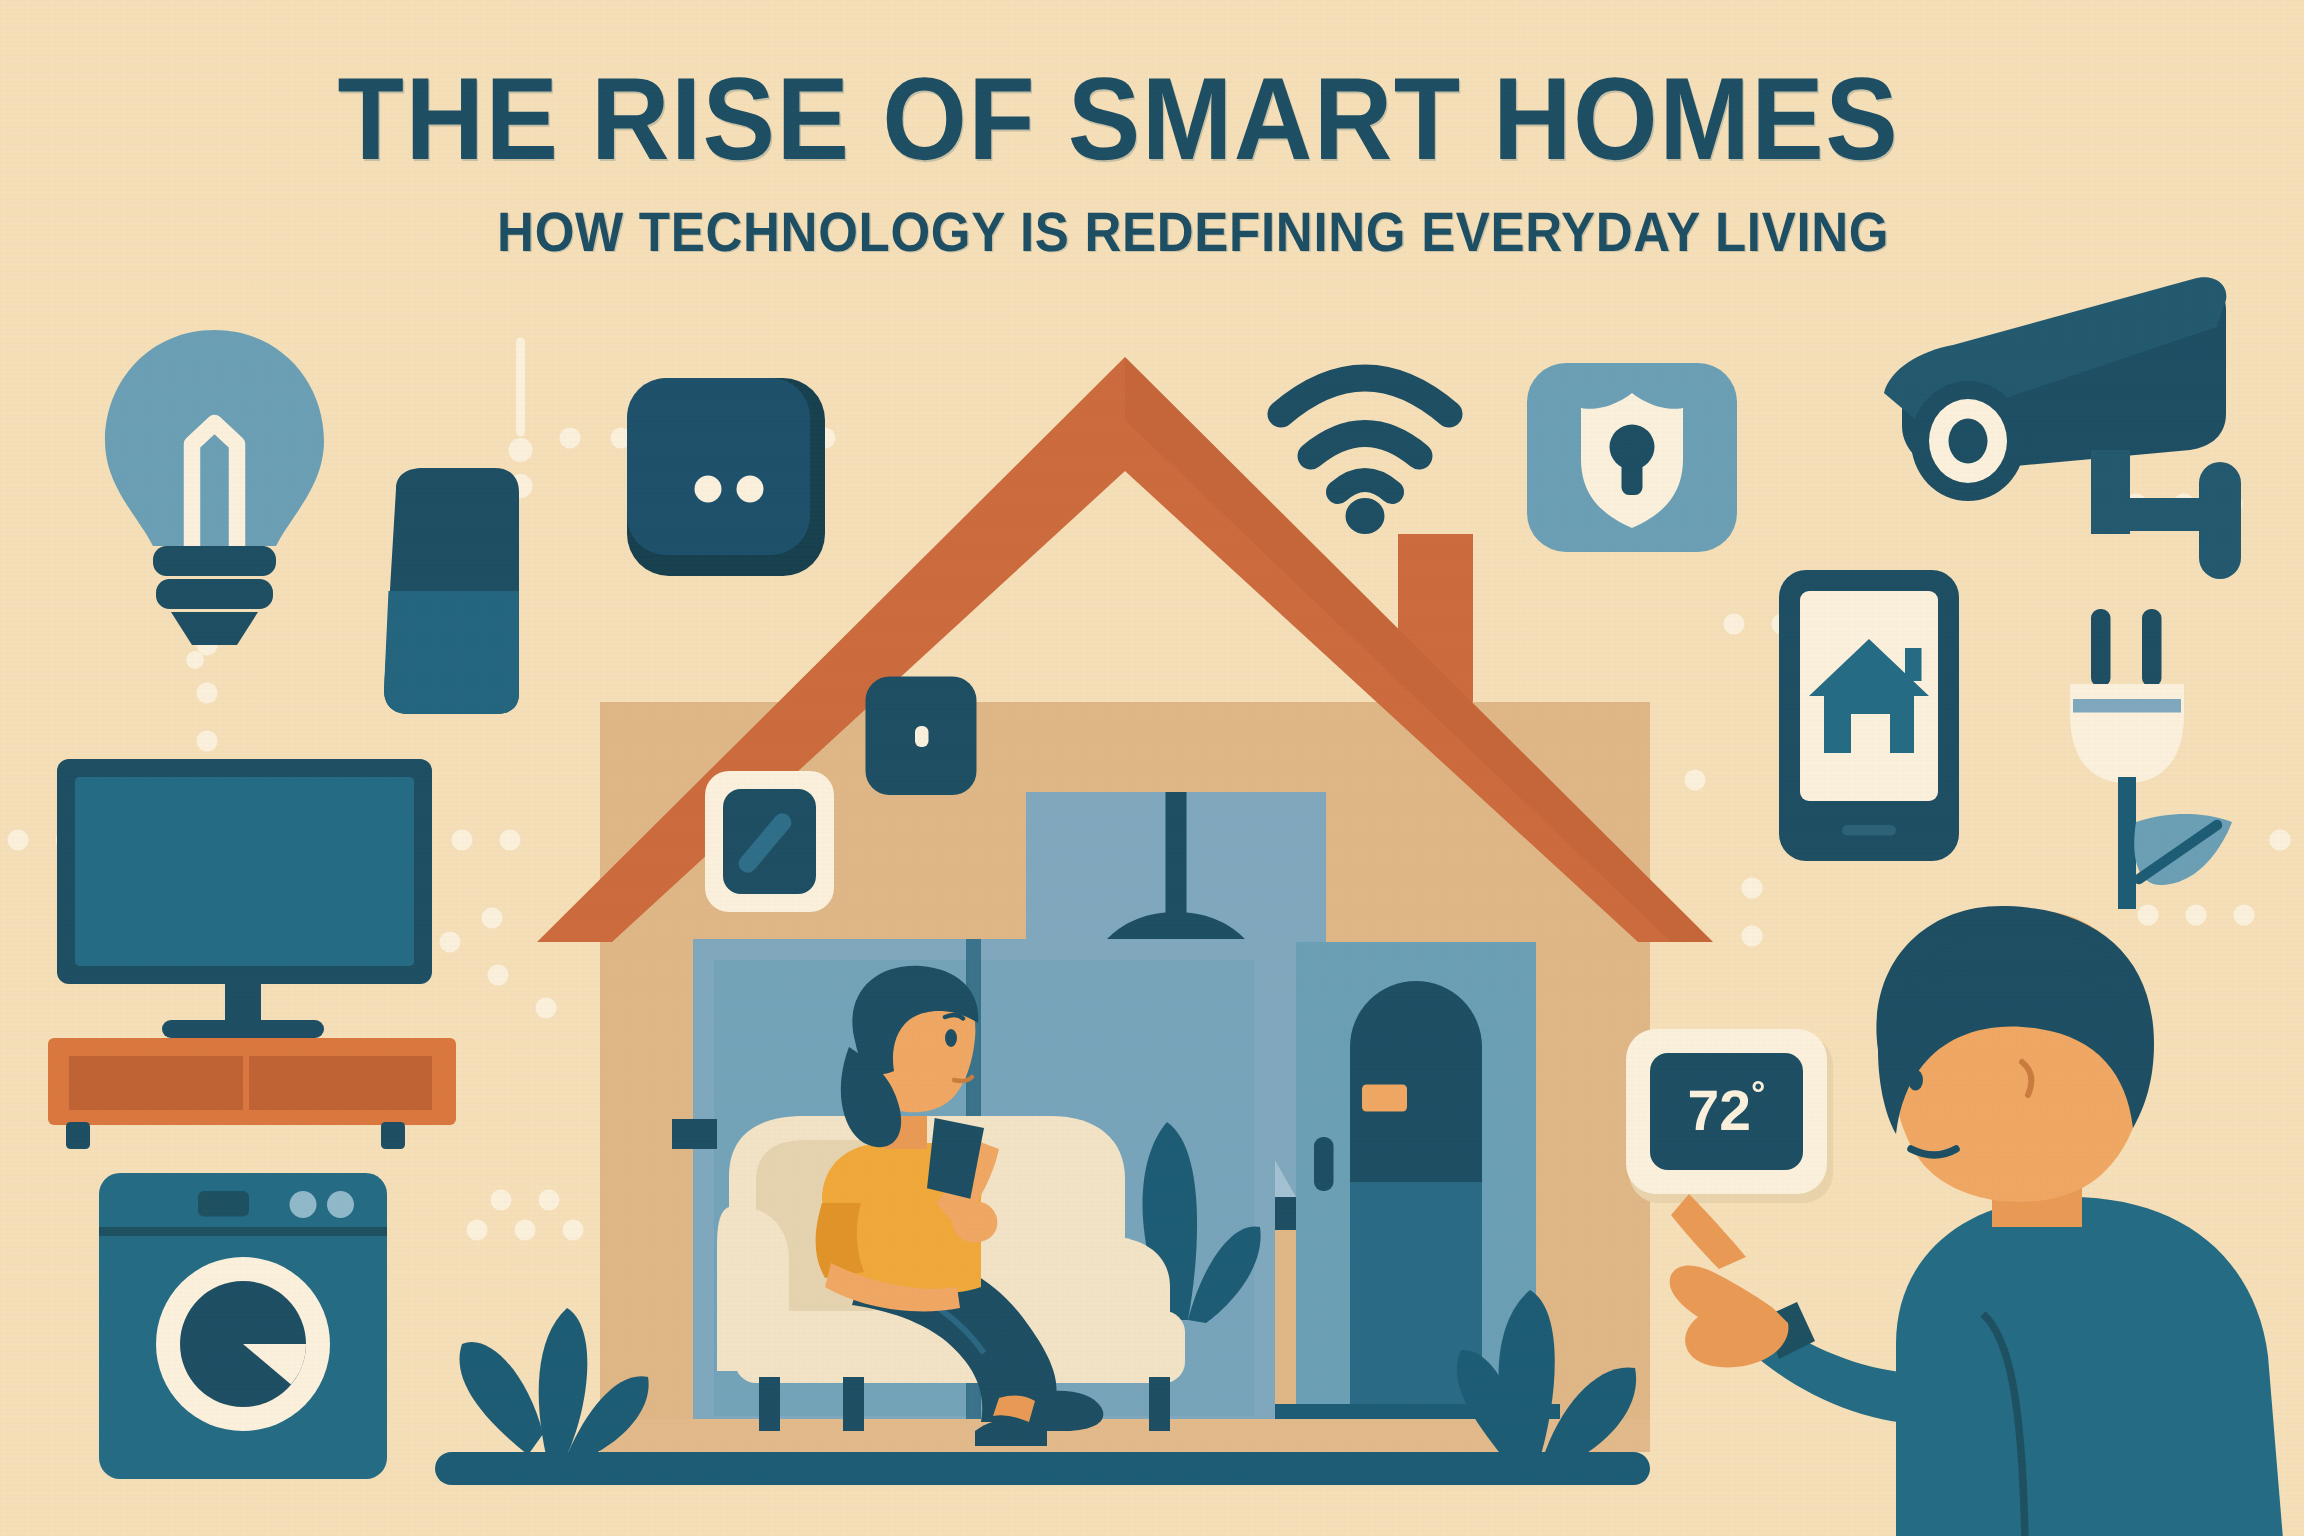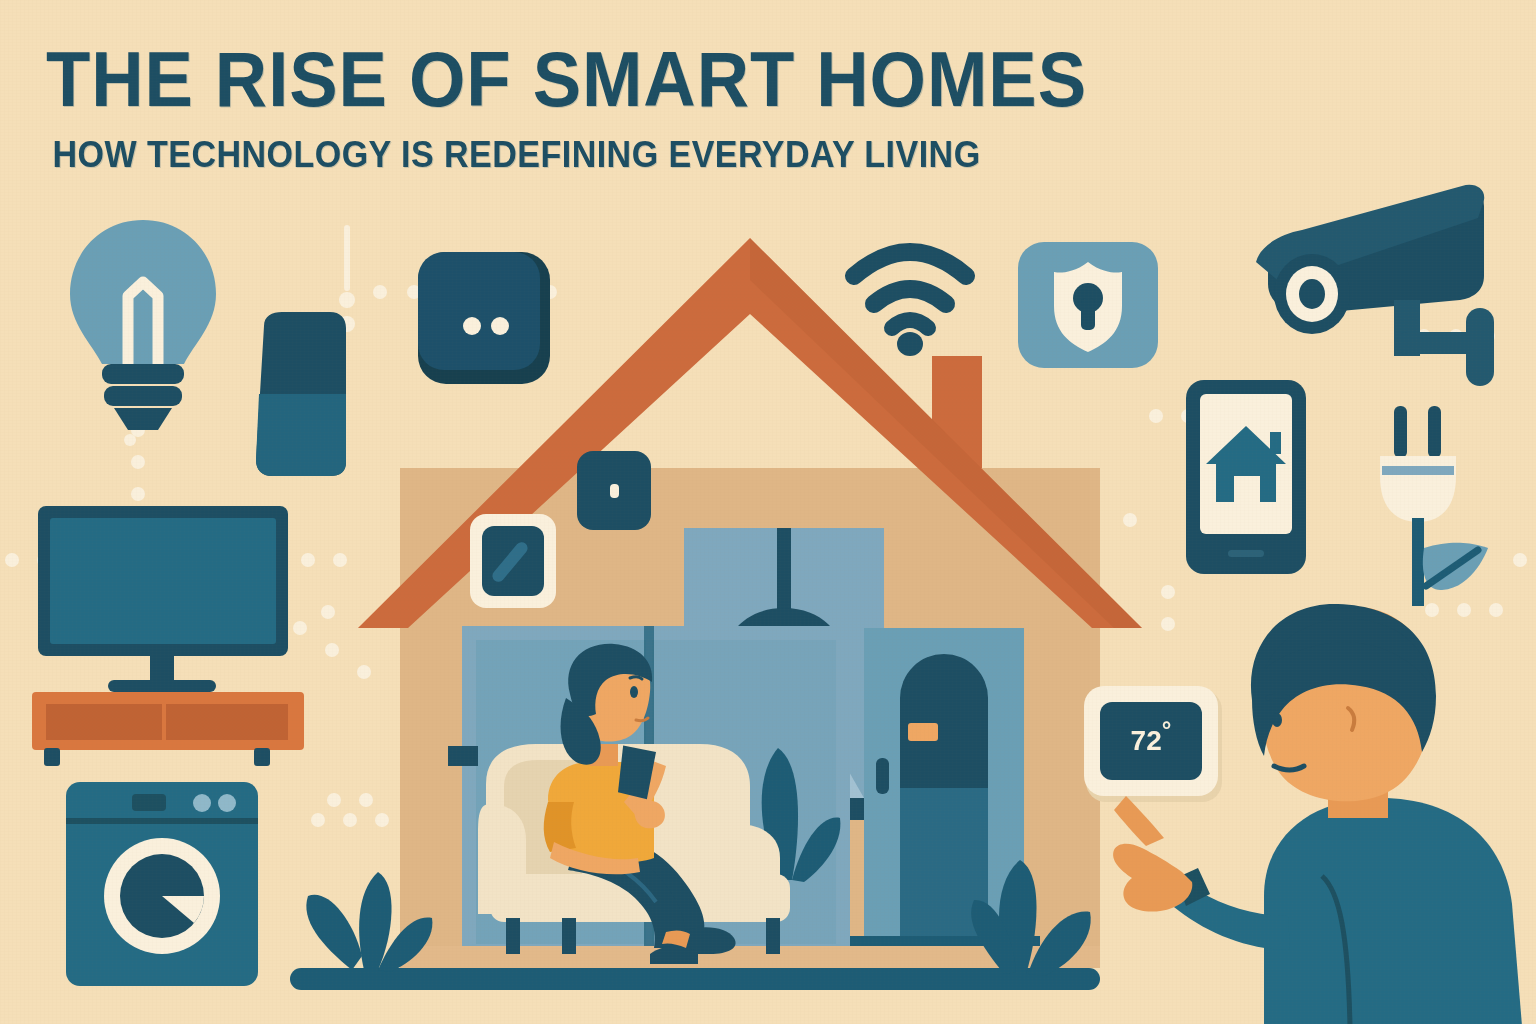--- a/index.html
+++ b/index.html
@@ -24,21 +24,21 @@
       repeating-linear-gradient(0deg, rgba(160,130,90,.055) 0 1px, transparent 1px 3px),
       repeating-linear-gradient(90deg, rgba(160,130,90,.05) 0 1px, transparent 1px 4px);
     z-index: 60;
   }
   .abs { position: absolute; }
   svg { display: block; overflow: visible; }
 
   
   #title-block {
     position: absolute; left: 0; top: 40px; width: 1312px;
-    text-align: left; z-index: 40;
+    text-align: right; z-index: 40;
   }
   #main-title {
     font-family: "Liberation Sans", sans-serif;
     font-weight: bold;
     font-size: 78px;
     letter-spacing: 1px;
     color: #1D4E63;
     line-height: 1.0;
     transform: scaleX(.93);
     text-shadow: 1px 1px 0 rgba(29,78,99,.22);
@@ -351,21 +351,21 @@
     <path d="M 186 84 q 8 2 12 -2" stroke="#C97C3E" stroke-width="3" fill="none" stroke-linecap="round"></path>
   </svg>
 
   <div class="abs" style="left:1084px;top:686px;width:140px;height:116px;z-index:36;">
     <svg width="140" height="116" viewBox="0 0 140 116" style="position:absolute;left:0;top:0;">
       <rect x="2" y="4" width="136" height="112" rx="20" fill="#E8D3AC"></rect>
       <rect x="0" y="0" width="134" height="110" rx="20" fill="#FAF0DC"></rect>
       <rect x="16" y="16" width="102" height="78" rx="12" fill="#1D4E63"></rect>
     </svg>
     <div style="position:absolute;left:16px;top:16px;width:102px;height:78px;display:flex;align-items:center;justify-content:center;">
-      <span style="font-family:'Liberation Sans',sans-serif;font-weight:bold;font-size:28px;color:#FAF0DC;line-height:1;">72</span>
+      <span style="font-family:'Liberation Sans',sans-serif;font-weight:bold;font-size:38px;color:#FAF0DC;line-height:1;">72</span>
       <span style="font-family:'Liberation Sans',sans-serif;font-weight:bold;font-size:24px;color:#FAF0DC;align-self:flex-start;margin-top:14px;">°</span>
     </div>
   </div>
 
   <svg class="abs" style="left:1112px;top:586px;z-index:38;" width="430" height="440" viewBox="0 0 430 440">
 
     <path d="M 152 440 L 152 310 C 152 250 200 212 268 212 C 344 212 392 254 400 318 L 410 440 Z" fill="#246B84"></path>
 
     <path d="M 210 290 C 228 306 236 350 238 440" stroke="#1D5061" stroke-width="5" fill="none"></path>
 

